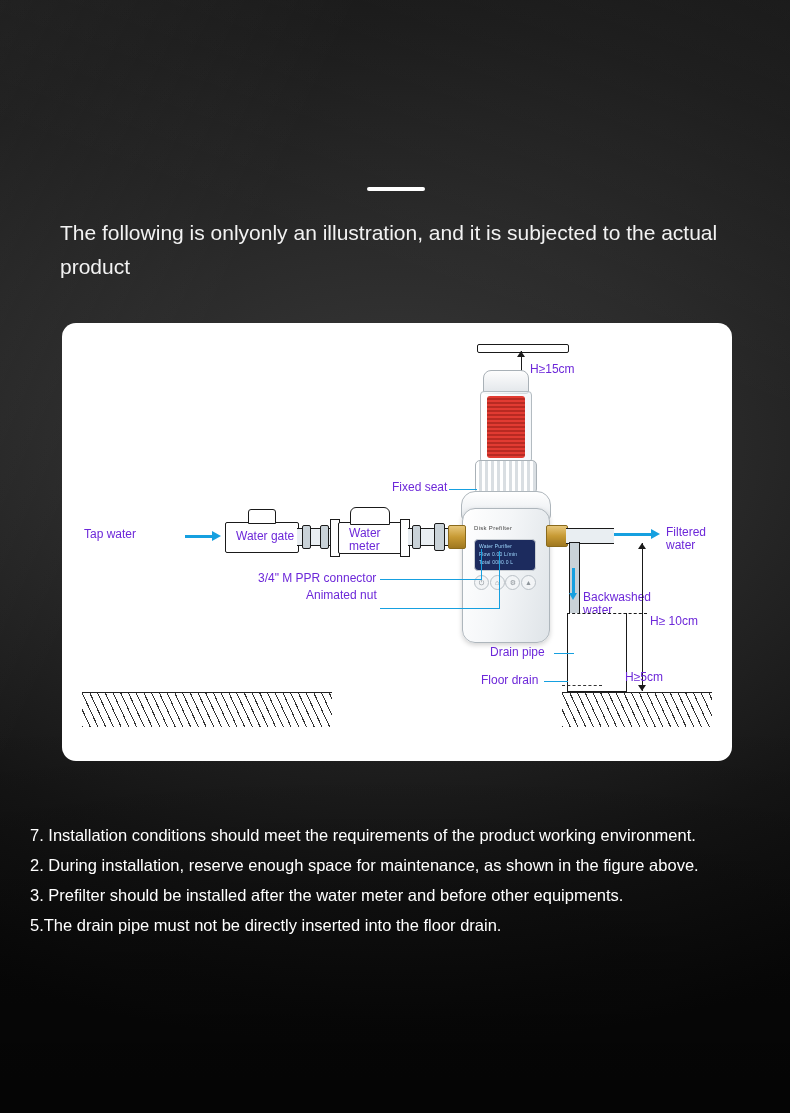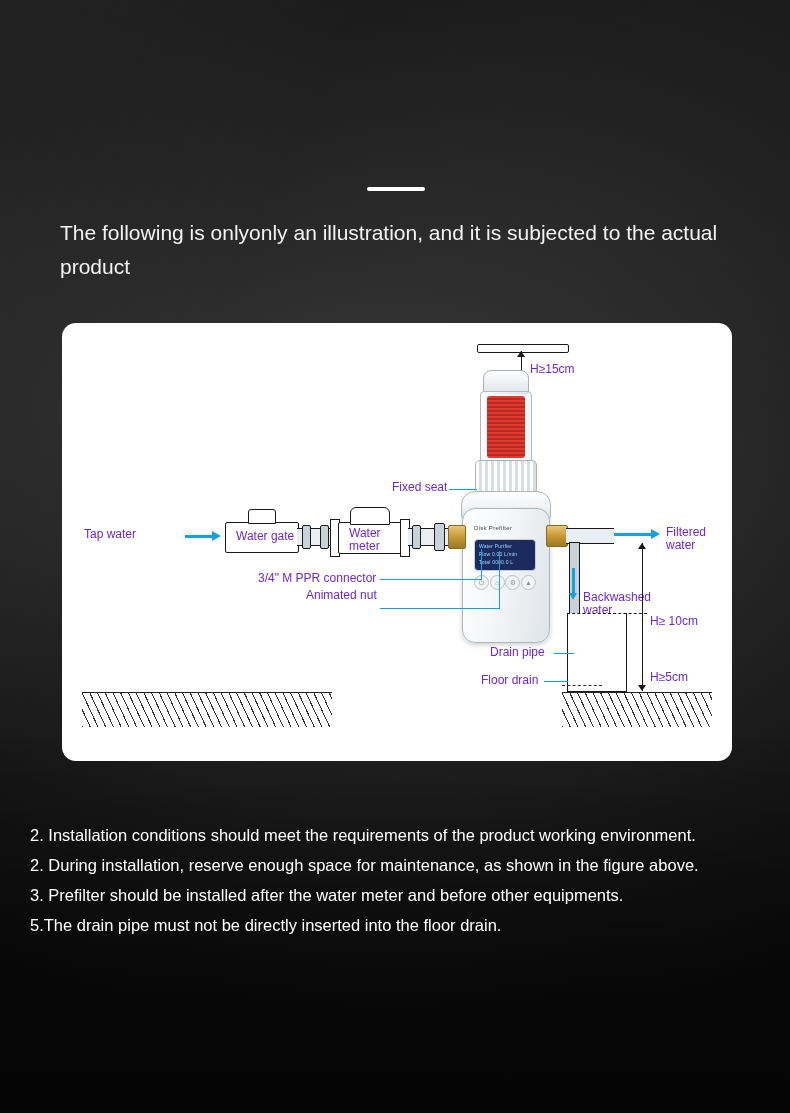--- a/index.html
+++ b/index.html
@@ -350,21 +350,21 @@
     <div class="drainbox"></div>
     <div class="hatch"></div>
     <div class="hatch2"></div>
 
     <div class="vdim" style="left:580px; top:220px; height:148px;"></div>
     <div class="arrow-up" style="left:576px; top:220px;"></div>
     <div class="arrow-dn" style="left:576px; top:362px;"></div>
     <div class="lbl bigger" style="left:588px; top:292px;">H≥ 10cm</div>
 
     <div class="vdim" style="left:580px; top:290px; height:0;"></div>
-    <div class="lbl bigger" style="left:588px; top:348px;">H≥5cm</div>
+    <div class="lbl bigger" style="left:563px; top:348px;">H≥5cm</div>
     <div class="dash" style="left:505px; top:290px; width:80px;"></div>
 
     <div class="lbl bigger" style="left:330px; top:158px;">Fixed seat</div>
     <div class="leader" style="left:387px; top:166px; width:28px;"></div>
 
     <div class="lbl bigger" style="left:196px; top:249px;">3/4" M PPR connector</div>
     <div class="leader" style="left:318px; top:256px; width:102px;"></div>
     <div class="leader-v" style="left:419px; top:226px; height:30px;"></div>
 
     <div class="lbl bigger" style="left:244px; top:266px;text-align:center;">Animated nut</div>
@@ -374,19 +374,19 @@
     <div class="lbl bigger" style="left:428px; top:323px;">Drain pipe</div>
     <div class="leader" style="left:492px; top:330px; width:20px;"></div>
 
     <div class="lbl bigger" style="left:419px; top:351px;">Floor drain</div>
     <div class="leader" style="left:482px; top:358px; width:24px;"></div>
     <div class="dash" style="left:500px; top:362px; width:40px; border-top-color:#333;"></div>
 
   </div>
 
   <div class="notes">
-    <div>2. Installation conditions should meet the requirements of the product working environment.</div>
+    <div>7. Installation conditions should meet the requirements of the product working environment.</div>
     <div>2. During installation, reserve enough space for maintenance, as shown in the figure above.</div>
     <div>3. Prefilter should be installed after the water meter and before other equipments.</div>
     <div>5.The drain pipe must not be directly inserted into the floor drain.</div>
   </div>
 
 </div>
 
 </body></html>

